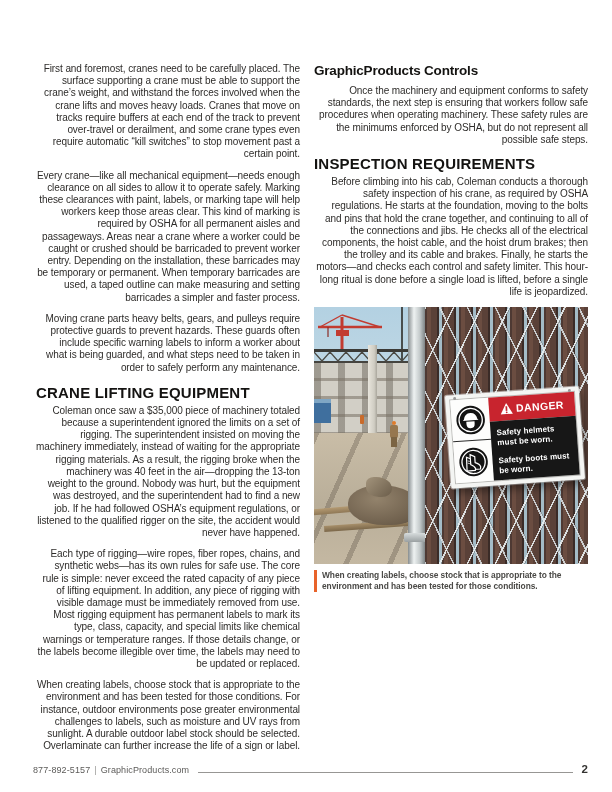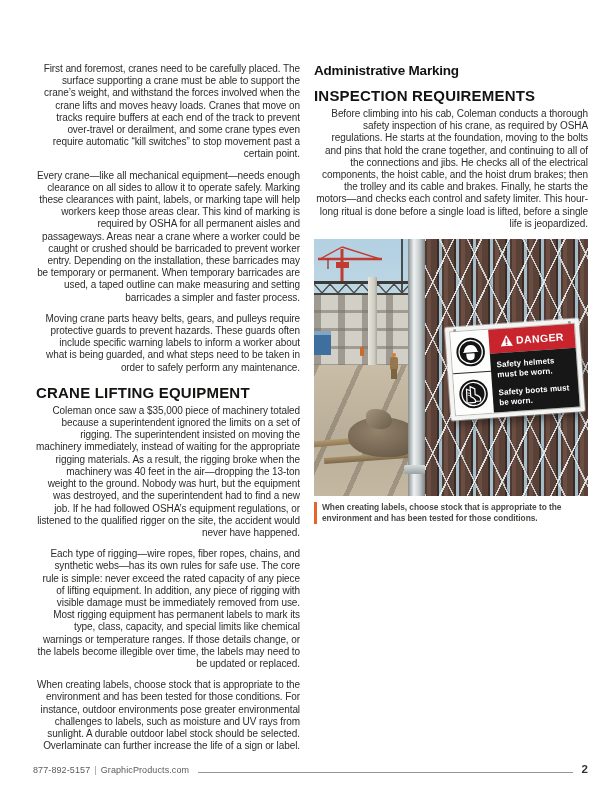--- a/index.html
+++ b/index.html
@@ -104,21 +104,22 @@
       <p class="body">First and foremost, cranes need to be carefully placed. The surface supporting a crane must be able to support the crane’s weight, and withstand the forces involved when the crane lifts and moves heavy loads. Cranes that move on tracks require buffers at each end of the track to prevent over-travel or derailment, and some crane types even require automatic “kill switches” to stop movement past a certain point.</p>
       <p class="body">Every crane—like all mechanical equipment—needs enough clearance on all sides to allow it to operate safely. Marking these clearances with paint, labels, or marking tape will help workers keep those areas clear. This kind of marking is required by OSHA for all permanent aisles and passageways. Areas near a crane where a worker could be caught or crushed should be barricaded to prevent worker entry. Depending on the installation, these barricades may be temporary or permanent. When temporary barricades are used, a taped outline can make measuring and setting barricades a simpler and faster process.</p>
       <p class="body">Moving crane parts heavy belts, gears, and pulleys require protective guards to prevent hazards. These guards often include specific warning labels to inform a worker about what is being guarded, and what steps need to be taken in order to safely perform any maintenance.</p>
       <h3 class="sub">CRANE LIFTING EQUIPMENT</h3>
       <p class="body">Coleman once saw a $35,000 piece of machinery totaled because a superintendent ignored the limits on a set of rigging. The superintendent insisted on moving the machinery immediately, instead of waiting for the appropriate rigging materials. As a result, the rigging broke when the machinery was 40 feet in the air—dropping the 13-ton weight to the ground. Nobody was hurt, but the equipment was destroyed, and the superintendent had to find a new job. If he had followed OSHA’s equipment regulations, or listened to the qualified rigger on the site, the accident would never have happened.</p>
       <p class="body">Each type of rigging—wire ropes, fiber ropes, chains, and synthetic webs—has its own rules for safe use. The core rule is simple: never exceed the rated capacity of any piece of lifting equipment. In addition, any piece of rigging with visible damage must be immediately removed from use. Most rigging equipment has permanent labels to mark its type, class, capacity, and special limits like chemical warnings or temperature ranges. If those details change, or the labels become illegible over time, the labels may need to be updated or replaced.</p>
       <p class="body">When creating labels, choose stock that is appropriate to the environment and has been tested for those conditions. For instance, outdoor environments pose greater environmental challenges to labels, such as moisture and UV rays from sunlight. A durable outdoor label stock should be selected. Overlaminate can further increase the life of a sign or label.</p>
     </div>
 
     <div class="col right">
-      <h2 class="section">Administrative Marking</h2>
+      <h2 class="section">GraphicProducts Controls</h2>
+      <p class="body">Once the machinery and equipment conforms to safety standards, the next step is ensuring that workers follow safe procedures when operating machinery. These safety rules are the minimums enforced by OSHA, but do not represent all possible safe steps.</p>
       <h3 class="sub">INSPECTION REQUIREMENTS</h3>
       <p class="body">Before climbing into his cab, Coleman conducts a thorough safety inspection of his crane, as required by OSHA regulations. He starts at the foundation, moving to the bolts and pins that hold the crane together, and continuing to all of the connections and jibs. He checks all of the electrical components, the hoist cable, and the hoist drum brakes; then the trolley and its cable and brakes. Finally, he starts the motors—and checks each control and safety limiter. This hour-long ritual is done before a single load is lifted, before a single life is jeopardized.</p>
 
       <div class="photo">
         <div class="sky"></div>
 
         <svg class="scene-svg" width="150" height="130">
 
           <line x1="28" y1="10" x2="28" y2="44" stroke="#c23b30" stroke-width="3"></line>
           <line x1="4" y1="20" x2="68" y2="20" stroke="#c23b30" stroke-width="2.5"></line>

